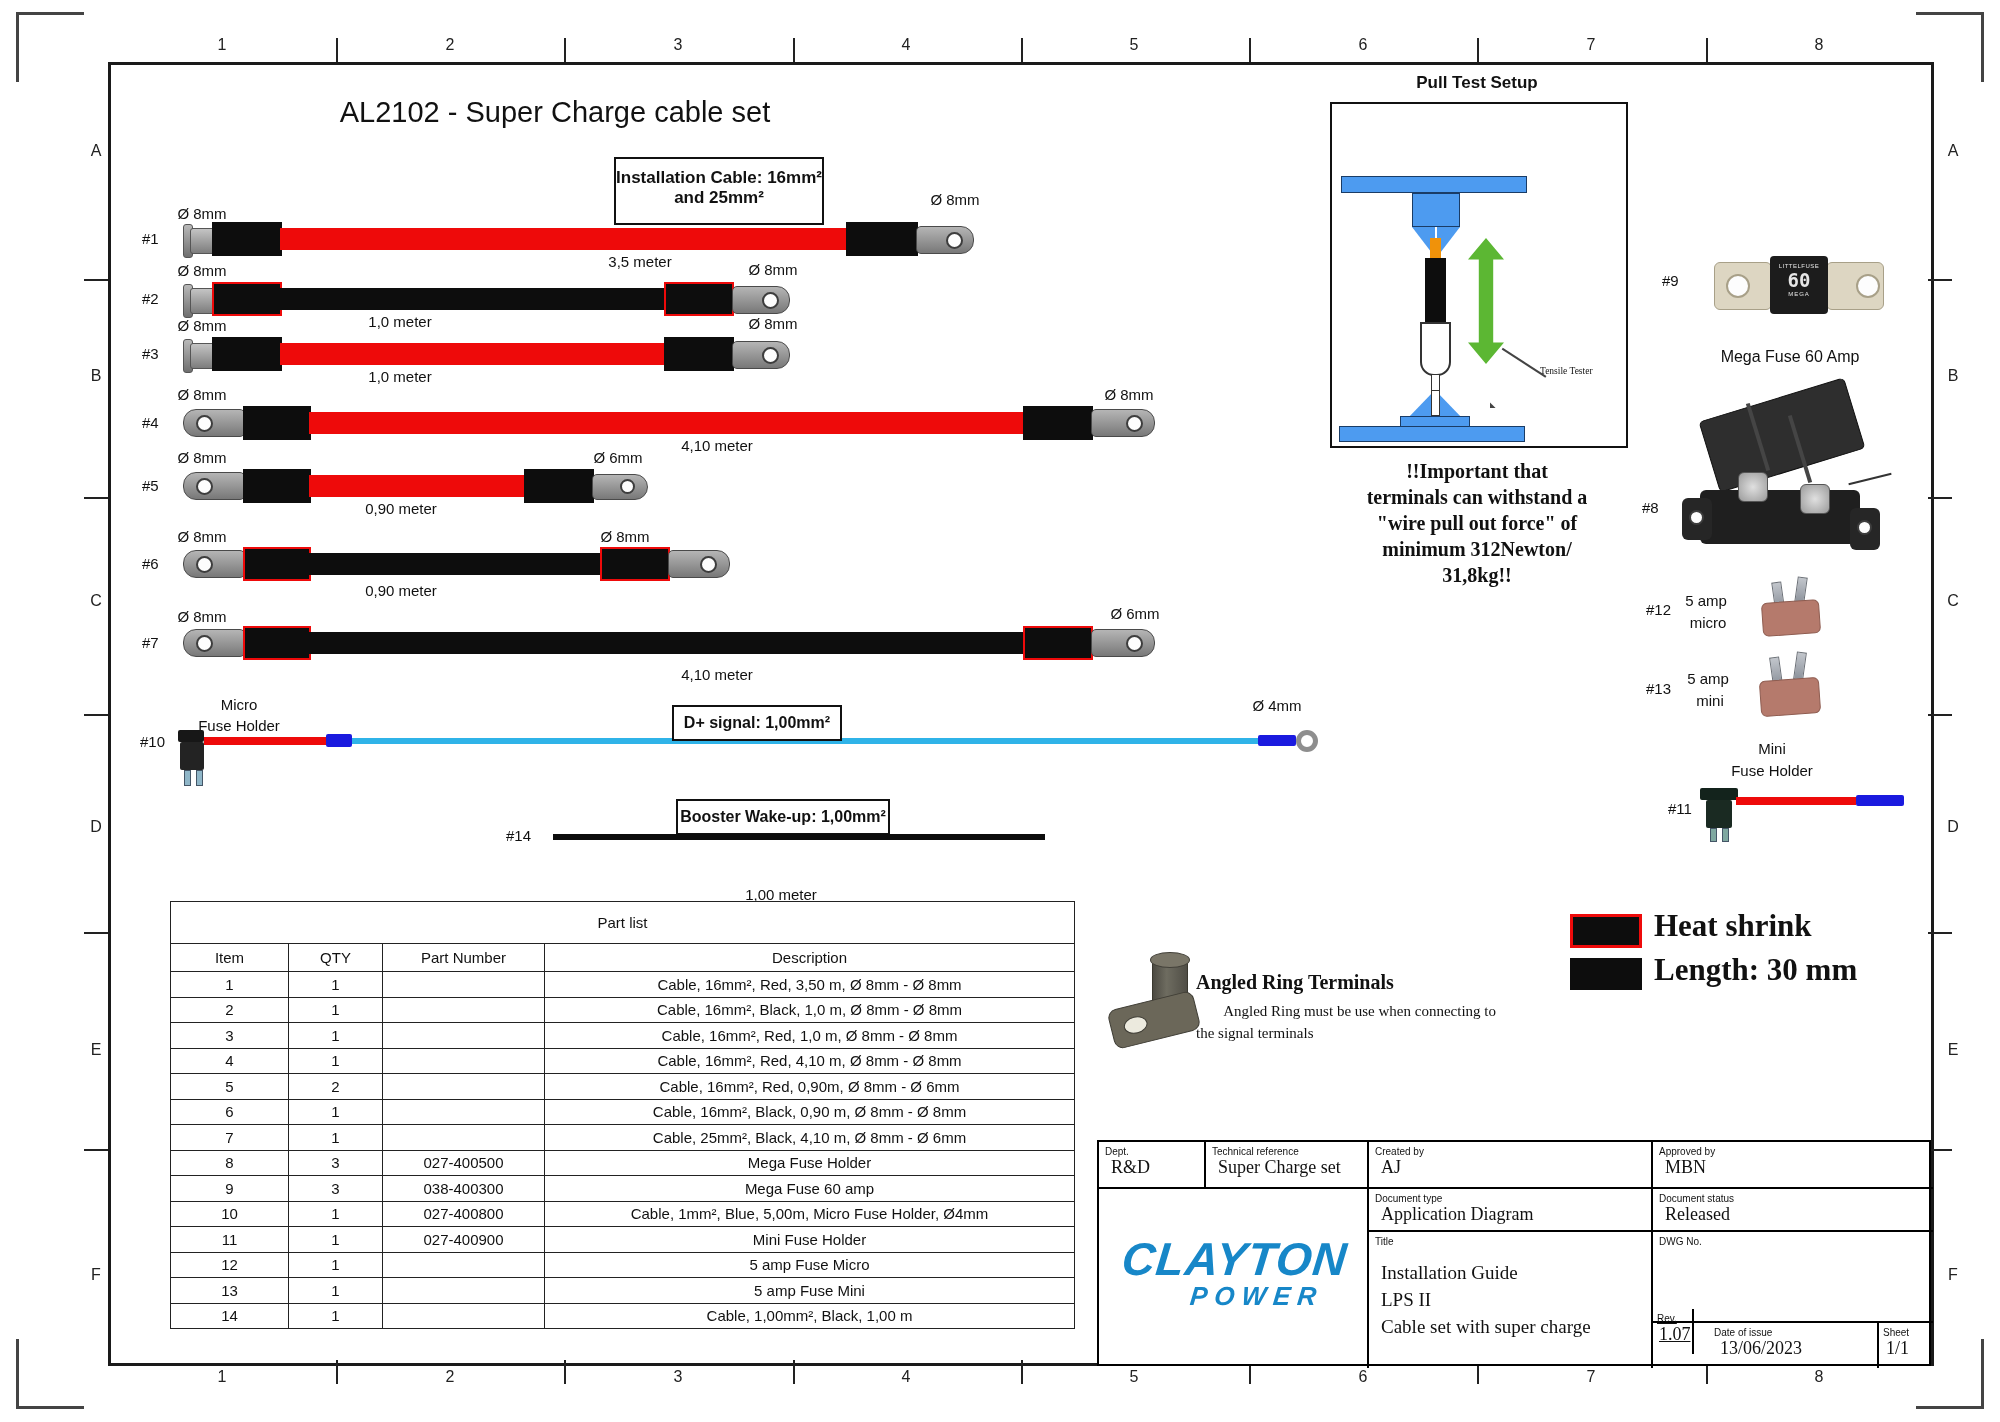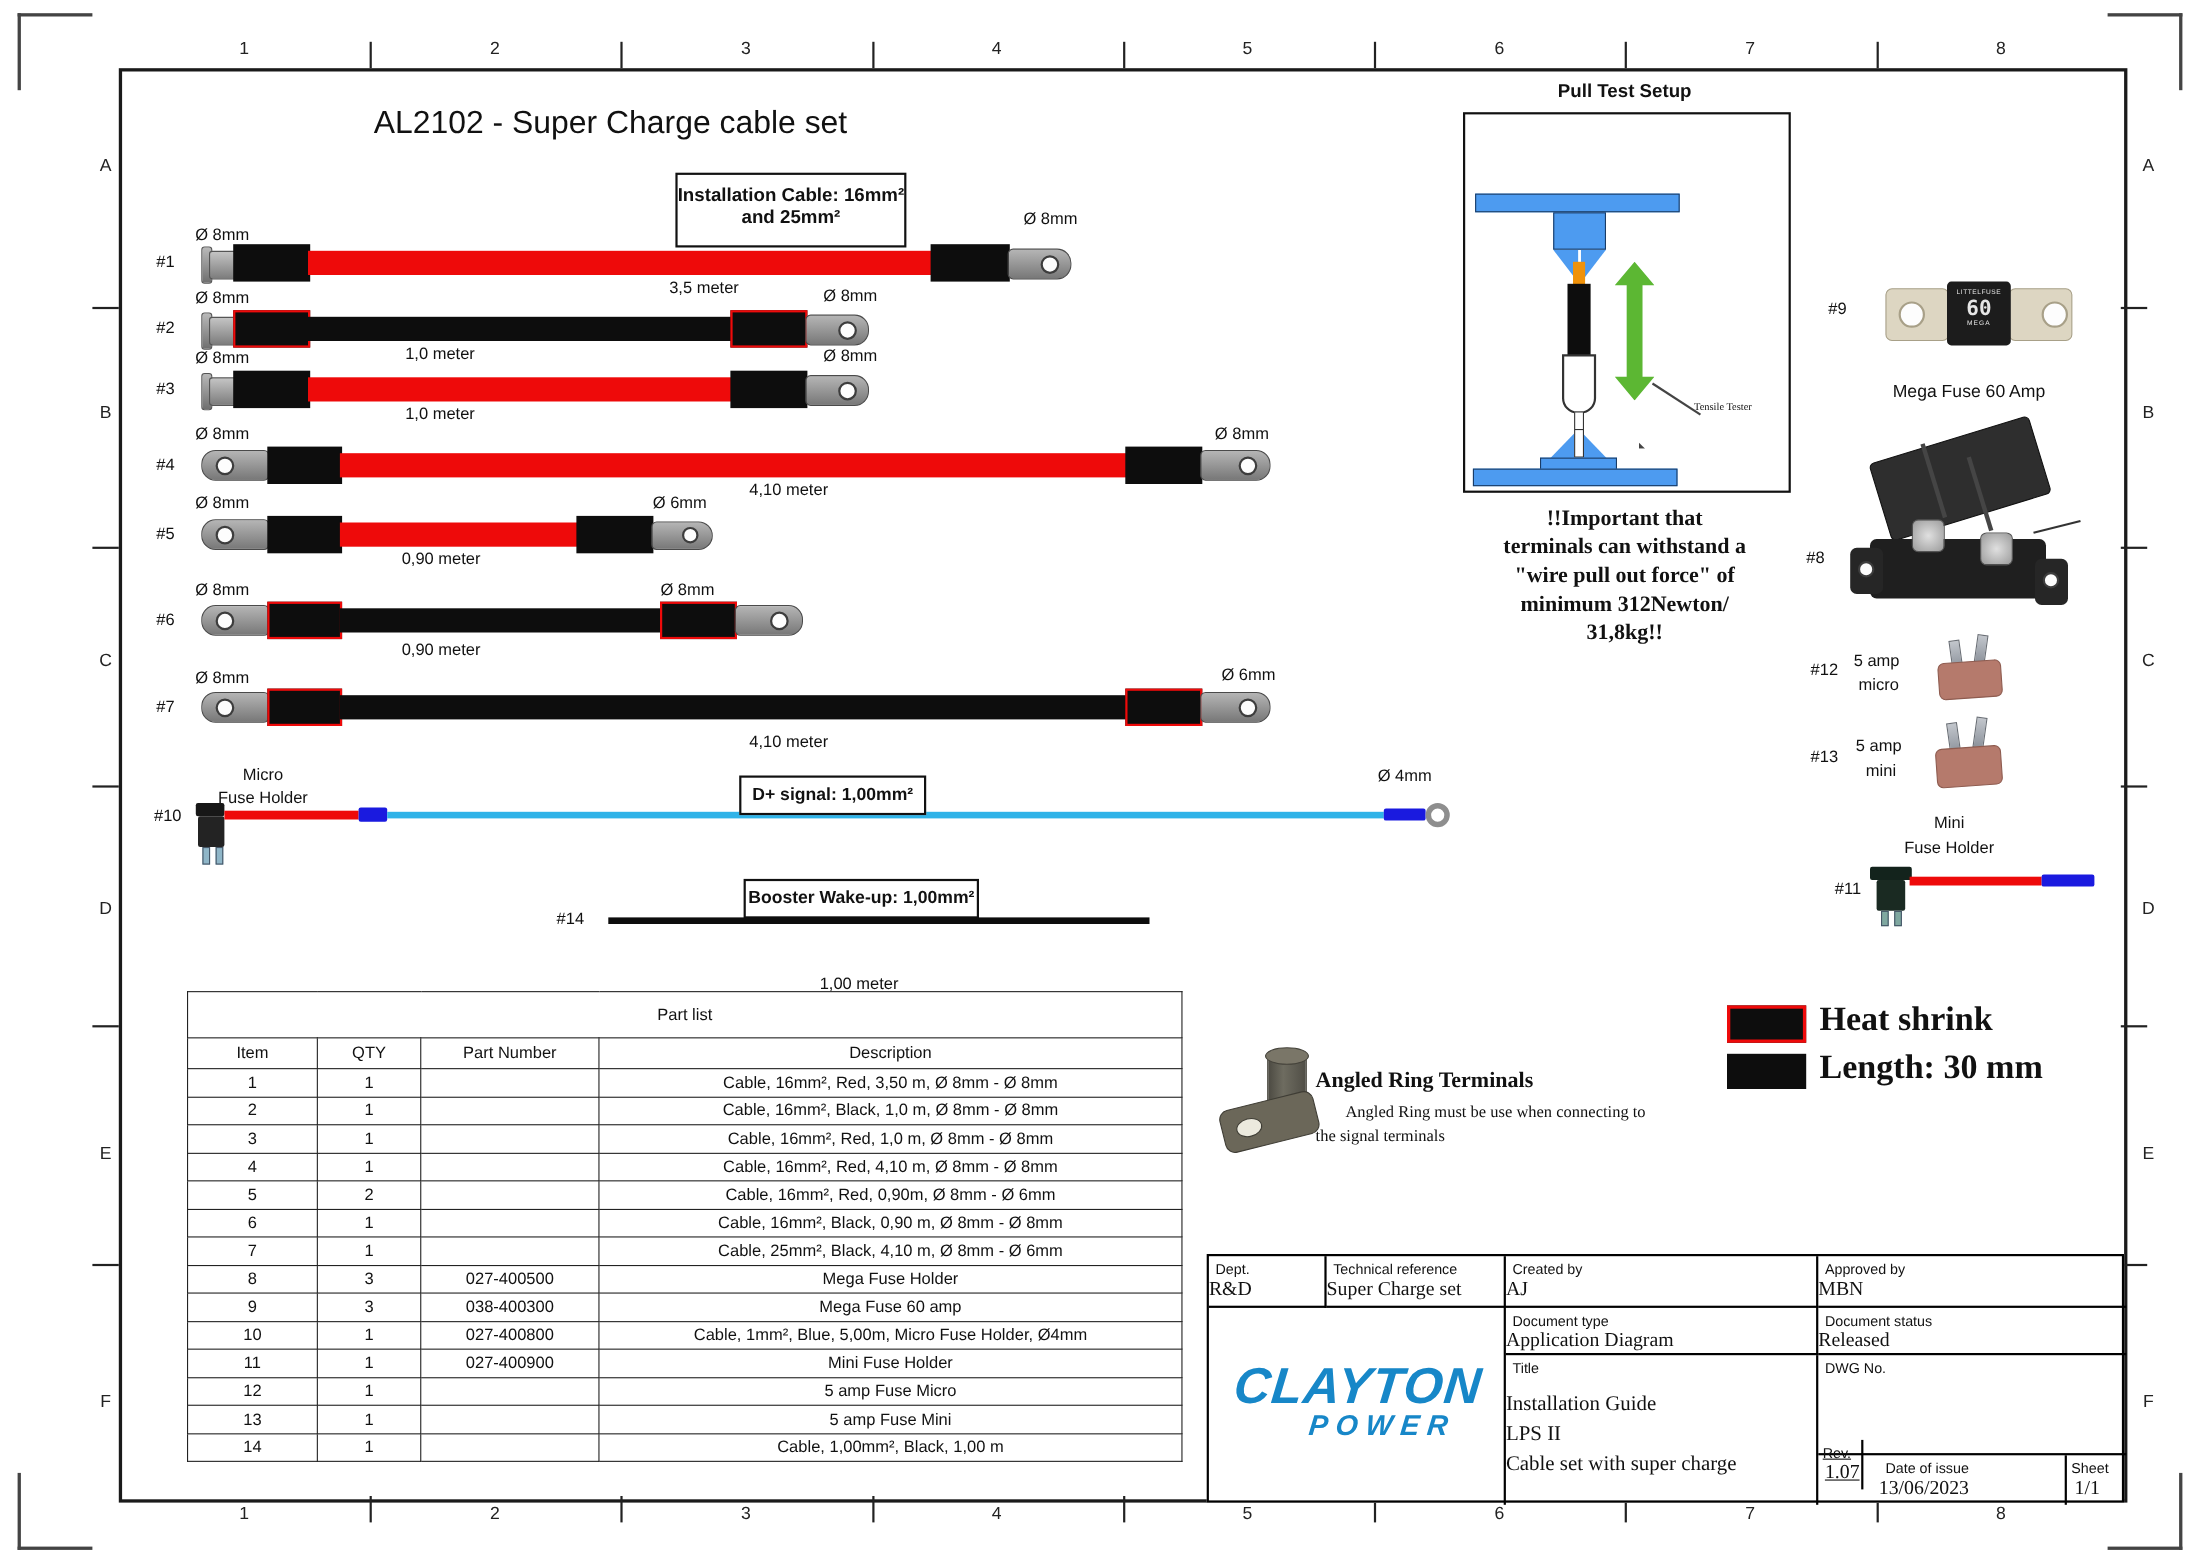--- a/index.html
+++ b/index.html
@@ -25,22 +25,22 @@
   .ferrule{background:linear-gradient(180deg,#c4c4c4,#7d7d7d);border:1px solid #555;border-radius:3px;}
   .flange{background:linear-gradient(180deg,#b9b9b9,#6f6f6f);border:1px solid #555;border-radius:3px;}
   .boxlabel{border:2px solid #111;background:#fff;font-weight:bold;font-size:16px;
             display:flex;align-items:center;justify-content:center;white-space:nowrap;}
   .serif{font-family:"Liberation Serif", serif;}
   .warn{font-family:"Liberation Serif", serif;font-weight:bold;font-size:20px;line-height:26px;}
   .ptblue{background:#4d9bf0;border:1.5px solid #1a3c66;box-sizing:border-box;}
   table.parts{border-collapse:collapse;table-layout:fixed;font-size:15px;background:#fff;}
   table.parts td{border:1.5px solid #222;padding:0 4px;text-align:center;white-space:nowrap;overflow:hidden;}
   .tb-cell{position:absolute;box-sizing:border-box;border-right:2px solid #000;border-bottom:2px solid #000;}
-  .tb-label{font-size:13px;padding:4px 0 0 6px;}
-  .tb-val{font-family:"Liberation Serif", serif;font-size:18px;}
+  .tb-label{font-size:10px;padding:4px 0 0 6px;}
+  .tb-val{font-family:"Liberation Serif", serif;font-size:18px;padding-left:12px;}
   .fuse-cap{font-size:16px;white-space:nowrap;}
   .small-lbl{font-size:15px;white-space:nowrap;}
 </style>
 </head>
 <body>
 
 <div id="canvas">
 
   <div class="abs cornerline" style="left:16px;top:12px;width:68px;height:3px;"></div>
   <div class="abs cornerline" style="left:16px;top:12px;width:3px;height:70px;"></div>

